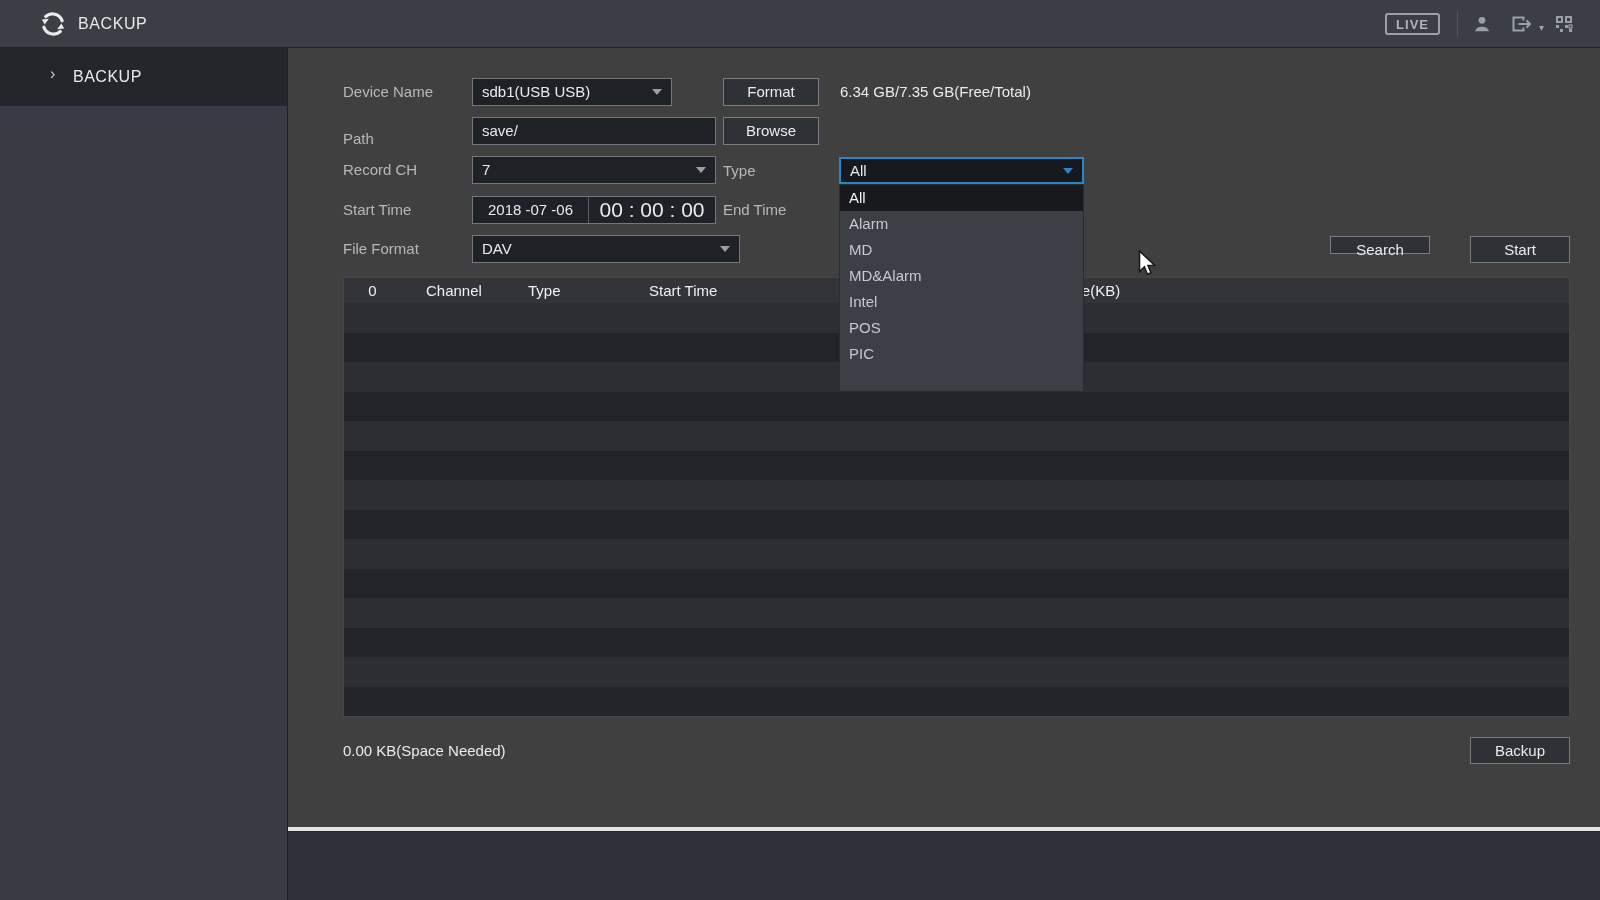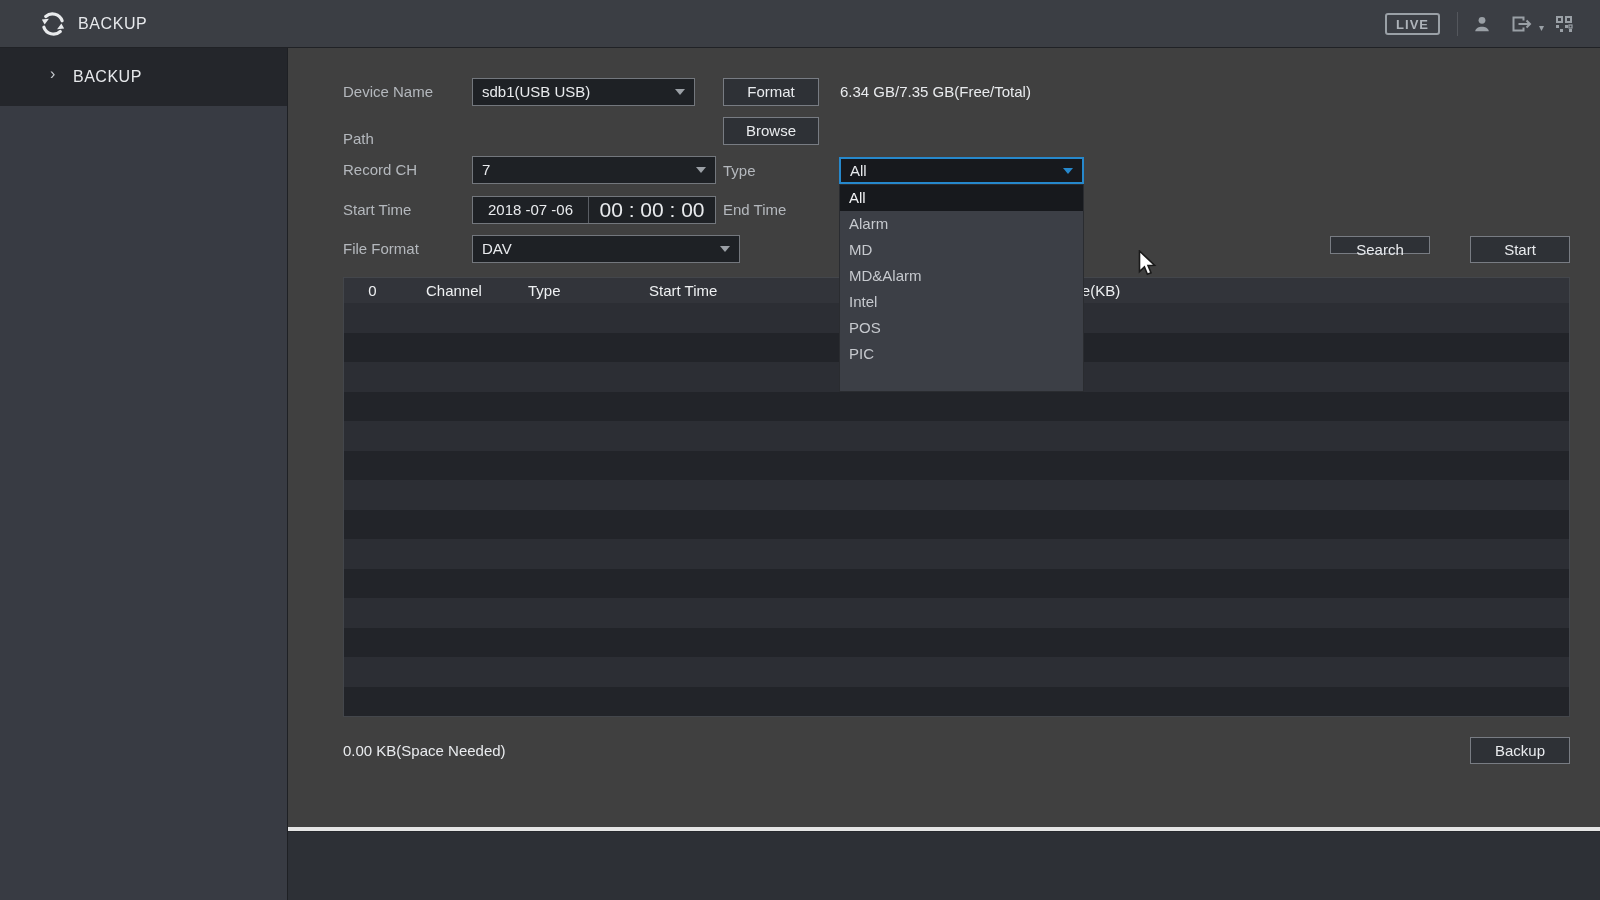--- a/index.html
+++ b/index.html
@@ -41,21 +41,21 @@
     height:28px; line-height:26px; font-size:15px; color:#e9ebee; padding:0 9px; }
   .dropdown { padding-right:24px; cursor:pointer; }
   .caret { position:absolute; right:9px; top:10px; width:0; height:0;
     border-left:5px solid transparent; border-right:5px solid transparent;
     border-top:6px solid #9ba0a6; }
   .btn { position:absolute; background:#2e3136; border:1px solid #787c83;
     color:#e9ebee; font-size:15px; cursor:pointer;
     font-family:"Liberation Sans", sans-serif; }
 
   
-  .lbl-device { left:55px; top:30px; }   .dd-device { left:184px; top:30px; width:223px; }
+  .lbl-device { left:55px; top:30px; }   .dd-device { left:184px; top:30px; width:200px; }
   .btn-format { left:435px; top:30px; width:96px; height:28px; line-height:26px; }
   .storage-info { position:absolute; left:552px; top:30px; height:28px; line-height:28px;
     font-size:15px; color:#e9ebee; }
   .lbl-path { left:55px; top:69px;margin-top:8px; }     .in-path { left:184px; top:69px; width:244px; }
   .btn-browse { left:435px; top:69px; width:96px; height:28px; line-height:26px; }
   .lbl-recch { left:55px; top:108px; }   .dd-recch { left:184px; top:108px; width:244px; }
   .lbl-type { left:435px; top:109px; }
   .dd-type { left:551px; top:109px; width:245px; height:27px; line-height:23px;
     background:#17191d; border:2px solid #2688cc; z-index:30; }
   .dd-type .caret { border-top-color:#2688cc; top:9px; }
@@ -146,20 +146,21 @@
 
     <div class="flabel lbl-device">Device Name</div>
     <div class="ibox dropdown dd-device">
       <span>sdb1(USB USB)</span>
       <span class="caret"></span>
     </div>
     <button class="btn btn-format">Format</button>
     <div class="storage-info">6.34 GB/7.35 GB(Free/Total)</div>
 
     <div class="flabel lbl-path">Path</div>
+    <div class="ibox in-path">save/</div>
     <button class="btn btn-browse">Browse</button>
 
     <div class="flabel lbl-recch">Record CH</div>
     <div class="ibox dropdown dd-recch">
       <span>7</span>
       <span class="caret"></span>
     </div>
     <div class="flabel lbl-type">Type</div>
     <div class="ibox dropdown dd-type">
       <span>All</span>

